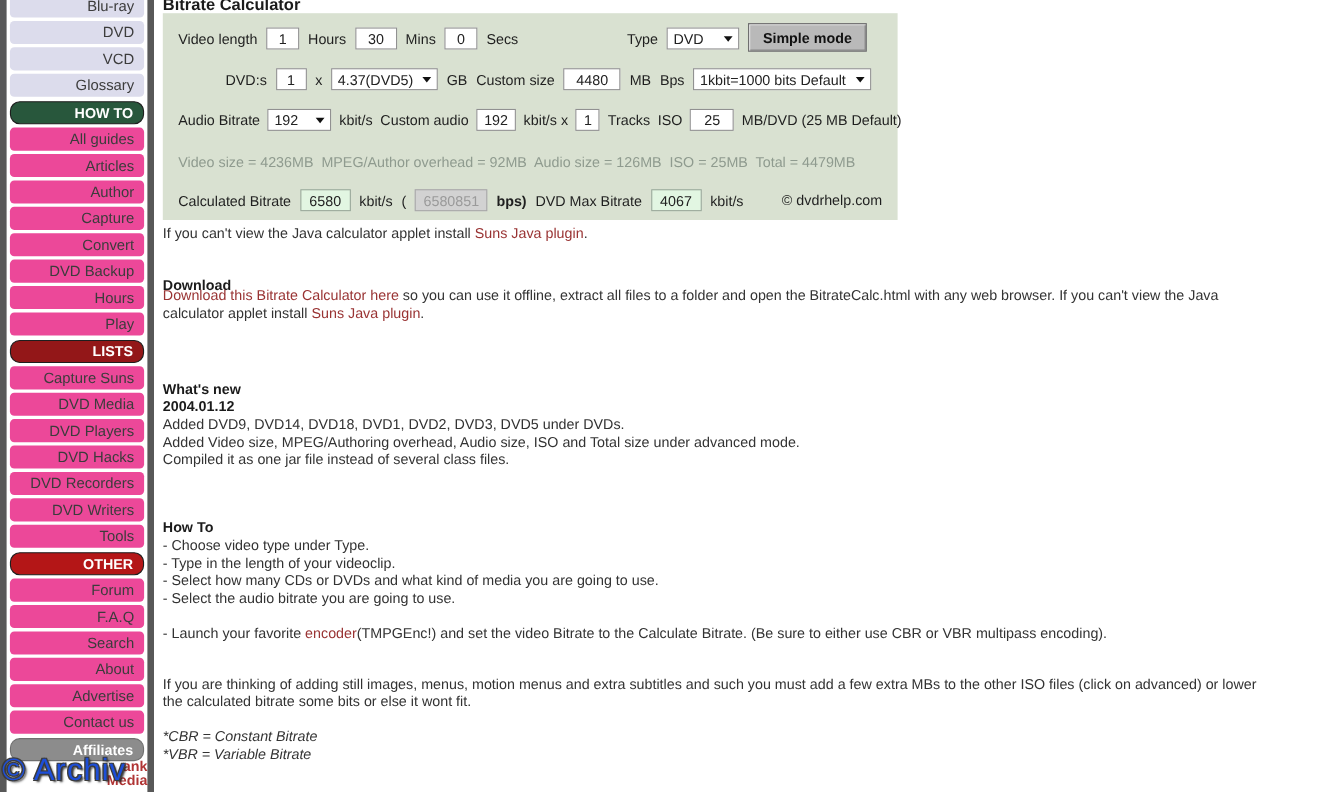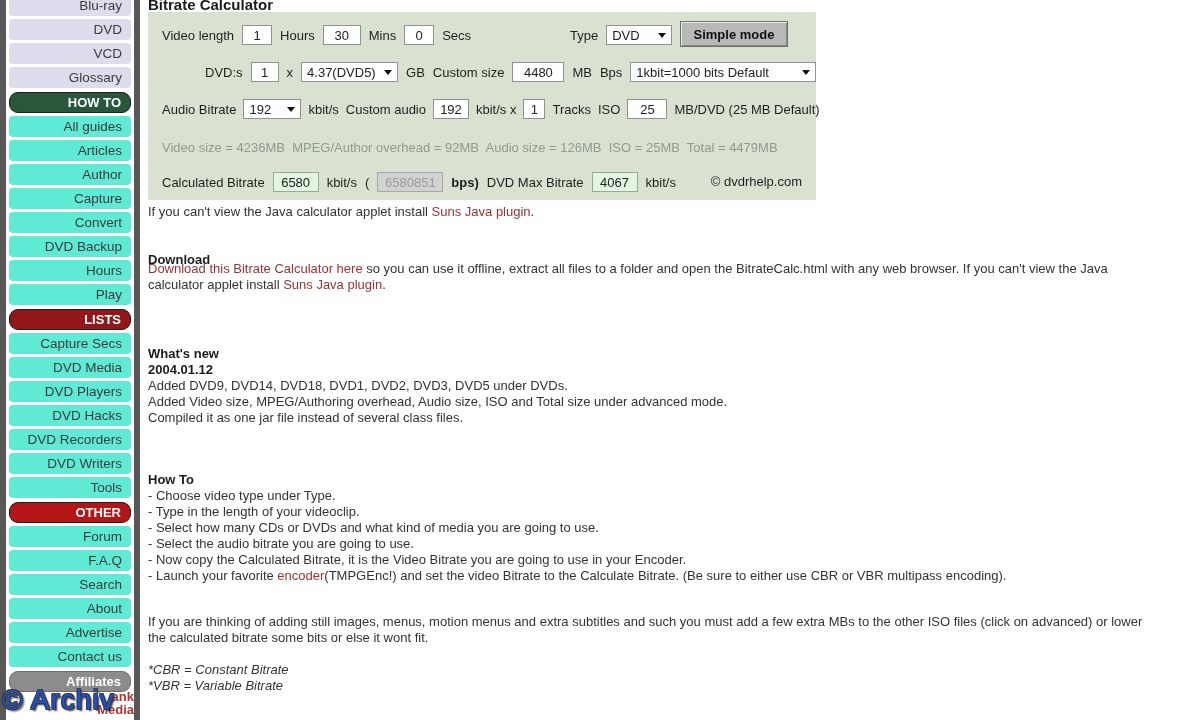--- a/index.html
+++ b/index.html
@@ -7,21 +7,21 @@
         font-family:"Liberation Sans",sans-serif;color:#333;background:#fff;}
 
   
   #left-strip{position:absolute;left:0;top:0;width:6px;height:720px;background:#585858;}
   #sidebar{position:absolute;left:6px;top:-5px;width:128px;}
   #side-divider{position:absolute;left:134px;top:0;width:6px;height:720px;background:#585858;}
 
   .sb-item{height:21px;margin:0 3px 3px 3px;border-radius:4px;display:flex;align-items:center;
            justify-content:flex-end;padding-right:9px;font-size:13.5px;color:#3c3c3c;cursor:pointer;}
   .sb-lavender{background:#dcdcec;}
-  .sb-cream{background:#5eead4;}
+  .sb-cream{background:#ec4899;}
   .sb-header{color:#ffffff;font-weight:bold;font-size:13px;border-radius:9px;
              border:1px solid #1e1e1e;height:19px;margin-top:4px;}
   .sb-green{background:#28573c;}
   .sb-darkred{background:#931718;}
   .sb-red{background:#b41617;}
   .sb-gray{background:#8c8c8c;border-color:#6f6f6f;}
 
   #sb-partial{position:absolute;left:6px;top:690px;width:128px;text-align:right;
               padding-right:2px;color:#b03434;font-size:13px;font-weight:bold;line-height:13px;}
 
@@ -72,21 +72,21 @@
       <div class="sb-item sb-header sb-green">HOW TO</div>
       <div class="sb-item sb-cream">All guides</div>
       <div class="sb-item sb-cream">Articles</div>
       <div class="sb-item sb-cream">Author</div>
       <div class="sb-item sb-cream">Capture</div>
       <div class="sb-item sb-cream">Convert</div>
       <div class="sb-item sb-cream">DVD Backup</div>
       <div class="sb-item sb-cream">Hours</div>
       <div class="sb-item sb-cream">Play</div>
       <div class="sb-item sb-header sb-darkred">LISTS</div>
-      <div class="sb-item sb-cream">Capture Secs</div>
+      <div class="sb-item sb-cream">Capture Suns</div>
       <div class="sb-item sb-cream">DVD Media</div>
       <div class="sb-item sb-cream">DVD Players</div>
       <div class="sb-item sb-cream">DVD Hacks</div>
       <div class="sb-item sb-cream">DVD Recorders</div>
       <div class="sb-item sb-cream">DVD Writers</div>
       <div class="sb-item sb-cream">Tools</div>
       <div class="sb-item sb-header sb-red">OTHER</div>
       <div class="sb-item sb-cream">Forum</div>
       <div class="sb-item sb-cream">F.A.Q</div>
       <div class="sb-item sb-cream">Search</div>
@@ -131,21 +131,21 @@
         <span class="clabel">x</span>
         <span class="csel" style="width:97px;">
           <span>4.37(DVD5)</span>
           <span class="tri"></span>
         </span>
         <span class="clabel">GB</span>
         <span class="clabel">Custom size</span>
         <input class="cin" style="width: 48px;" value="4480">
         <span class="clabel">MB</span>
         <span class="clabel">Bps</span>
-        <span class="csel" style="width:186px;">
+        <span class="csel" style="width:162px;">
           <span>1kbit=1000 bits Default</span>
           <span class="tri"></span>
         </span>
       </div>
 
       <div class="crow" style="left:14px;top:87px;gap:7px;">
         <span class="clabel">Audio Bitrate</span>
         <span class="csel" style="width:58px;">
           <span>192</span>
           <span class="tri"></span>
@@ -189,21 +189,20 @@
         <div>Added Video size, MPEG/Authoring overhead, Audio size, ISO and Total size under advanced mode.</div>
         <div>Compiled it as one jar file instead of several class files.</div>
       </div>
 
     <div class="para bold" style="left:0;top:472px;">How To</div>
     <div class="para" style="left:0;top:488px;width:1012px;" id="how-to-steps">
         <div>- Choose video type under Type.</div>
         <div>- Type in the length of your videoclip.</div>
         <div>- Select how many CDs or DVDs and what kind of media you are going to use.</div>
         <div>- Select the audio bitrate you are going to use.</div>
-        <div>- Now copy the Calculated Bitrate, it is the Video Bitrate you are going to use in your Encoder.</div>
       </div>
     <div class="para" style="left:0;top:568px;width:980px;"><span>- Launch your favorite </span><a class="rl">encoder</a><span>(TMPGEnc!) and set the video Bitrate to the Calculate Bitrate. (Be sure to either use CBR or VBR multipass encoding).</span></div>
 
     <div class="para" style="left:0;top:614px;width:1015px;">If you are thinking of adding still images, menus, motion menus and extra subtitles and such you must add a few extra MBs to the other ISO files (click on advanced) or lower the calculated bitrate some bits or else it wont fit.</div>
 
     <div class="para italic" style="left:0;top:662px;width:400px;" id="footnotes">
         <div>*CBR = Constant Bitrate</div>
         <div>*VBR = Variable Bitrate</div>
       </div>
 

